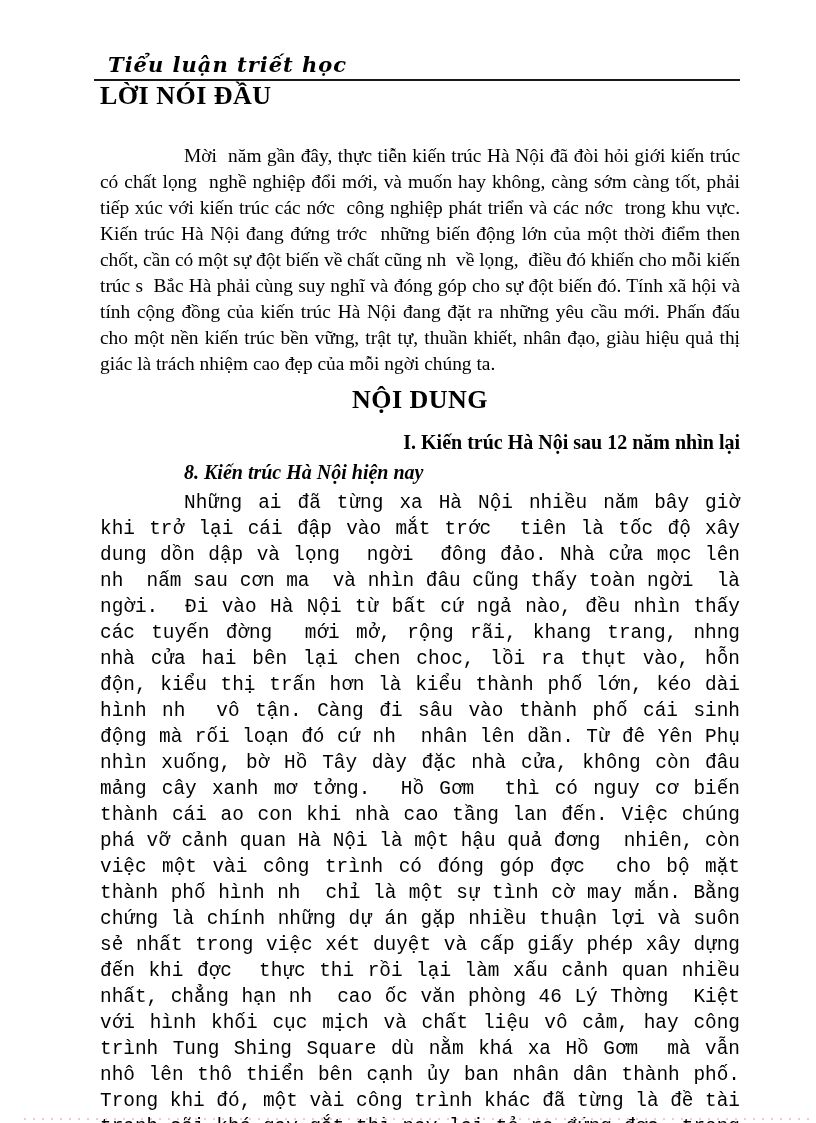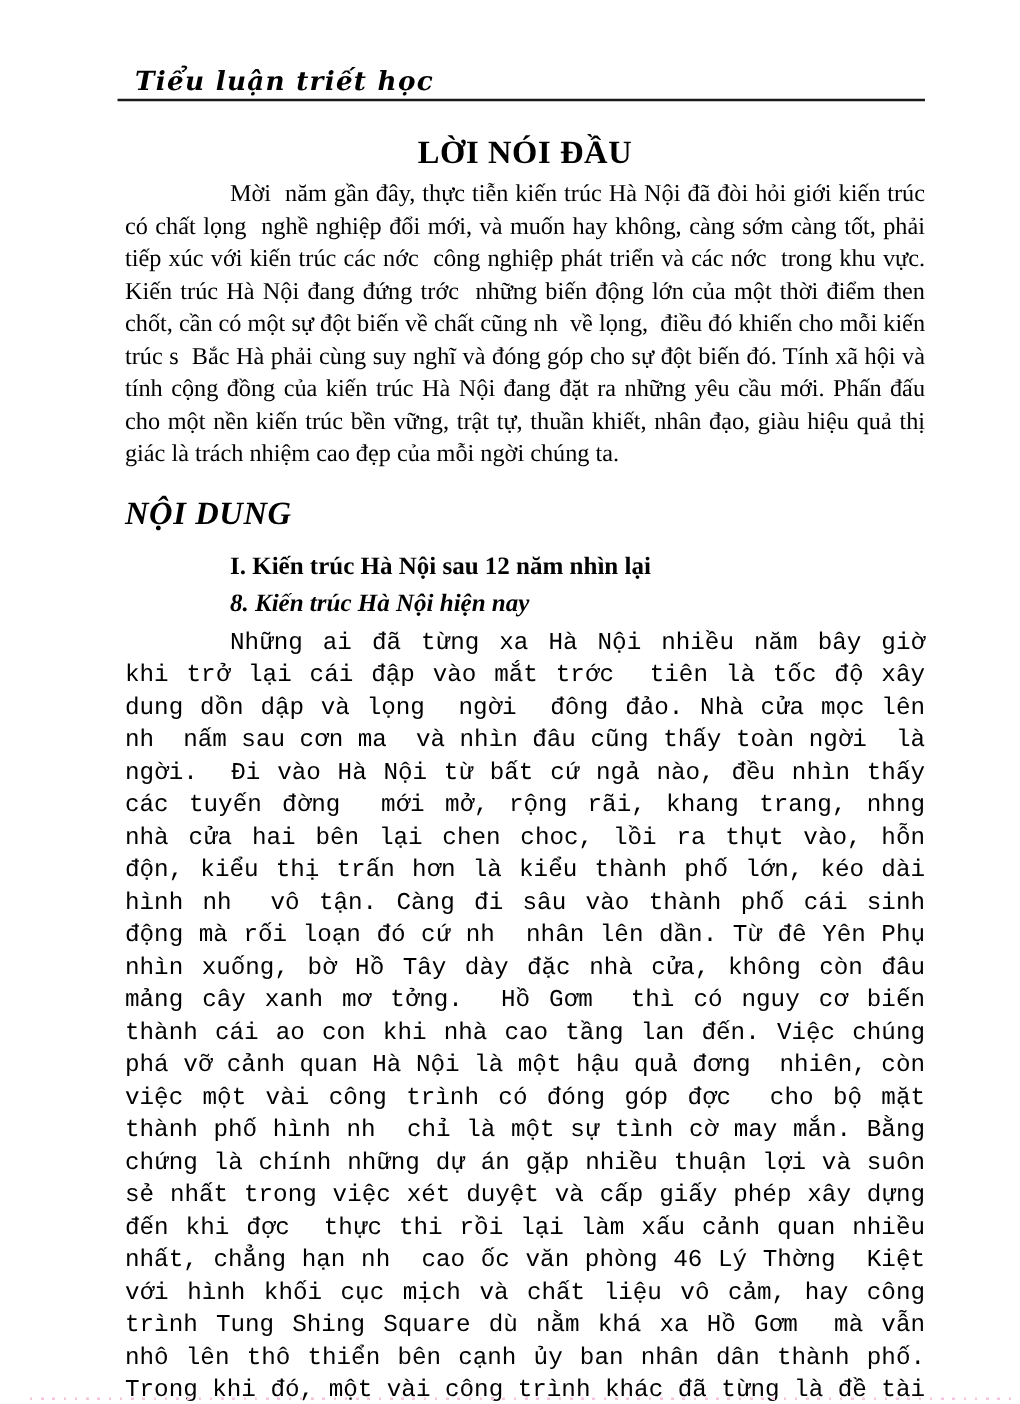--- a/index.html
+++ b/index.html
@@ -22,46 +22,45 @@
     padding-bottom: 2px;
     border-bottom: 2px solid #1a1a1a;
     font-family: "DejaVu Serif", serif;
     font-style: italic;
     font-weight: bold;
     font-size: 21px;
     letter-spacing: 1px;
     padding-left: 14px;
   }
   .doc-title {
-    margin-top: 26px;
-    text-align: center;
     font-weight: bold;
     font-size: 26px;
     letter-spacing: 0.5px;
   }
   .para {
-    margin-top: 6px;
+    margin-top: 32px;
     font-size: 19.4px;
     line-height: 26px;
     text-align: justify;
     text-indent: 84px;
     white-space: pre-wrap;
   }
   .content-title {
-    margin-top: 19px;
+    margin-top: 8px;
+    text-align: center;
     font-weight: bold;
     font-size: 26px;
     letter-spacing: 0.5px;
-    font-style: italic;
   }
   .section-title {
     margin-top: 16px;
     padding-left: 84px;
     font-weight: bold;
     font-size: 20px;
+    text-align: right;
   }
   .subsection-title {
     margin-top: 7px;
     padding-left: 84px;
     font-weight: bold;
     font-style: italic;
     font-size: 20px;
   }
   .body-para { margin-top: 6px; font-family: Liberation Mono, monospace; }
   .footer-dots {

